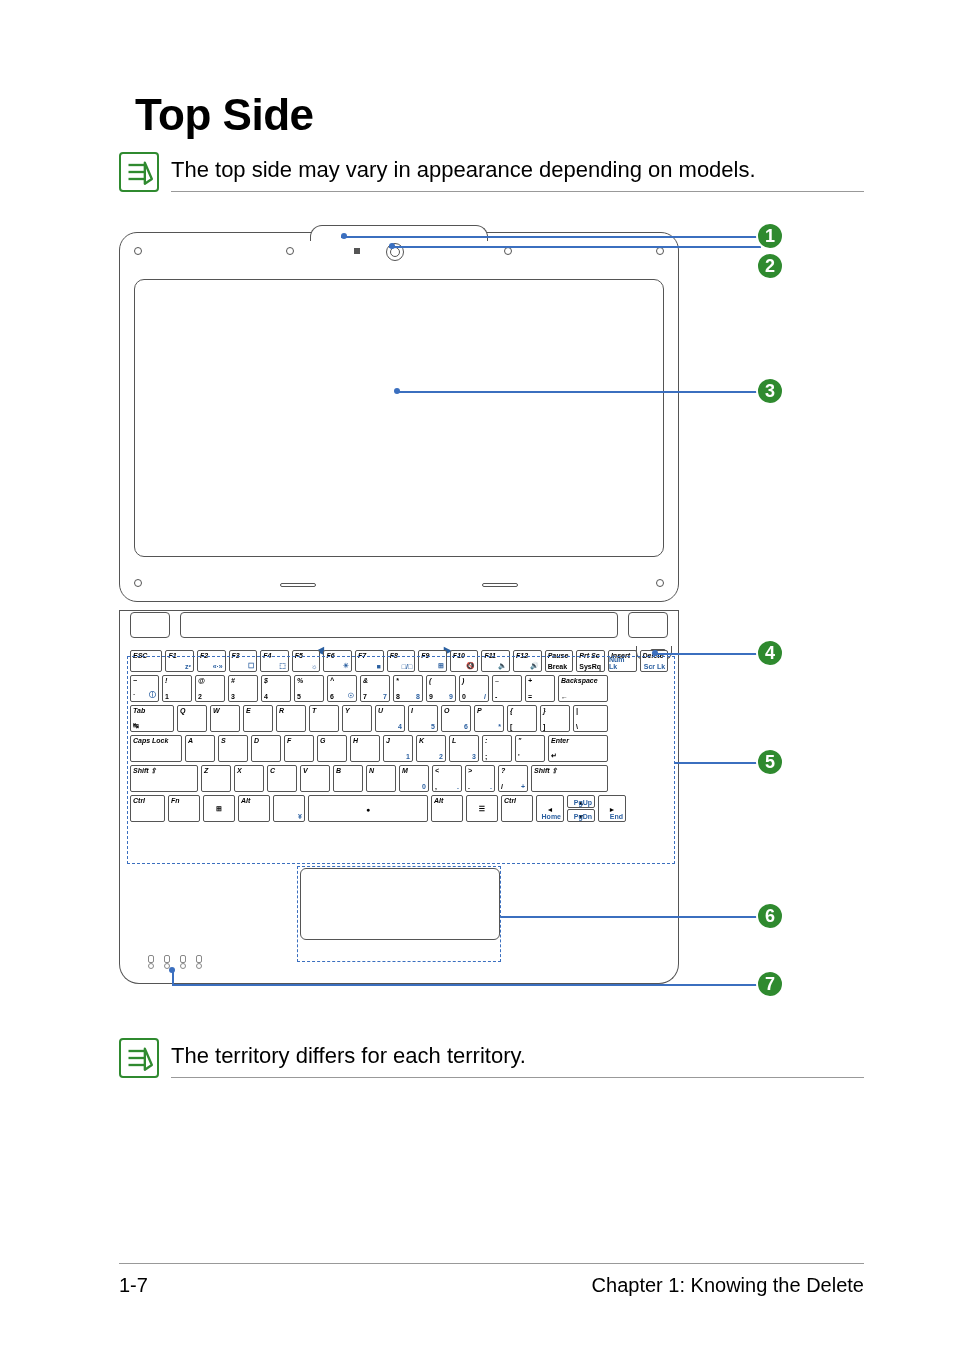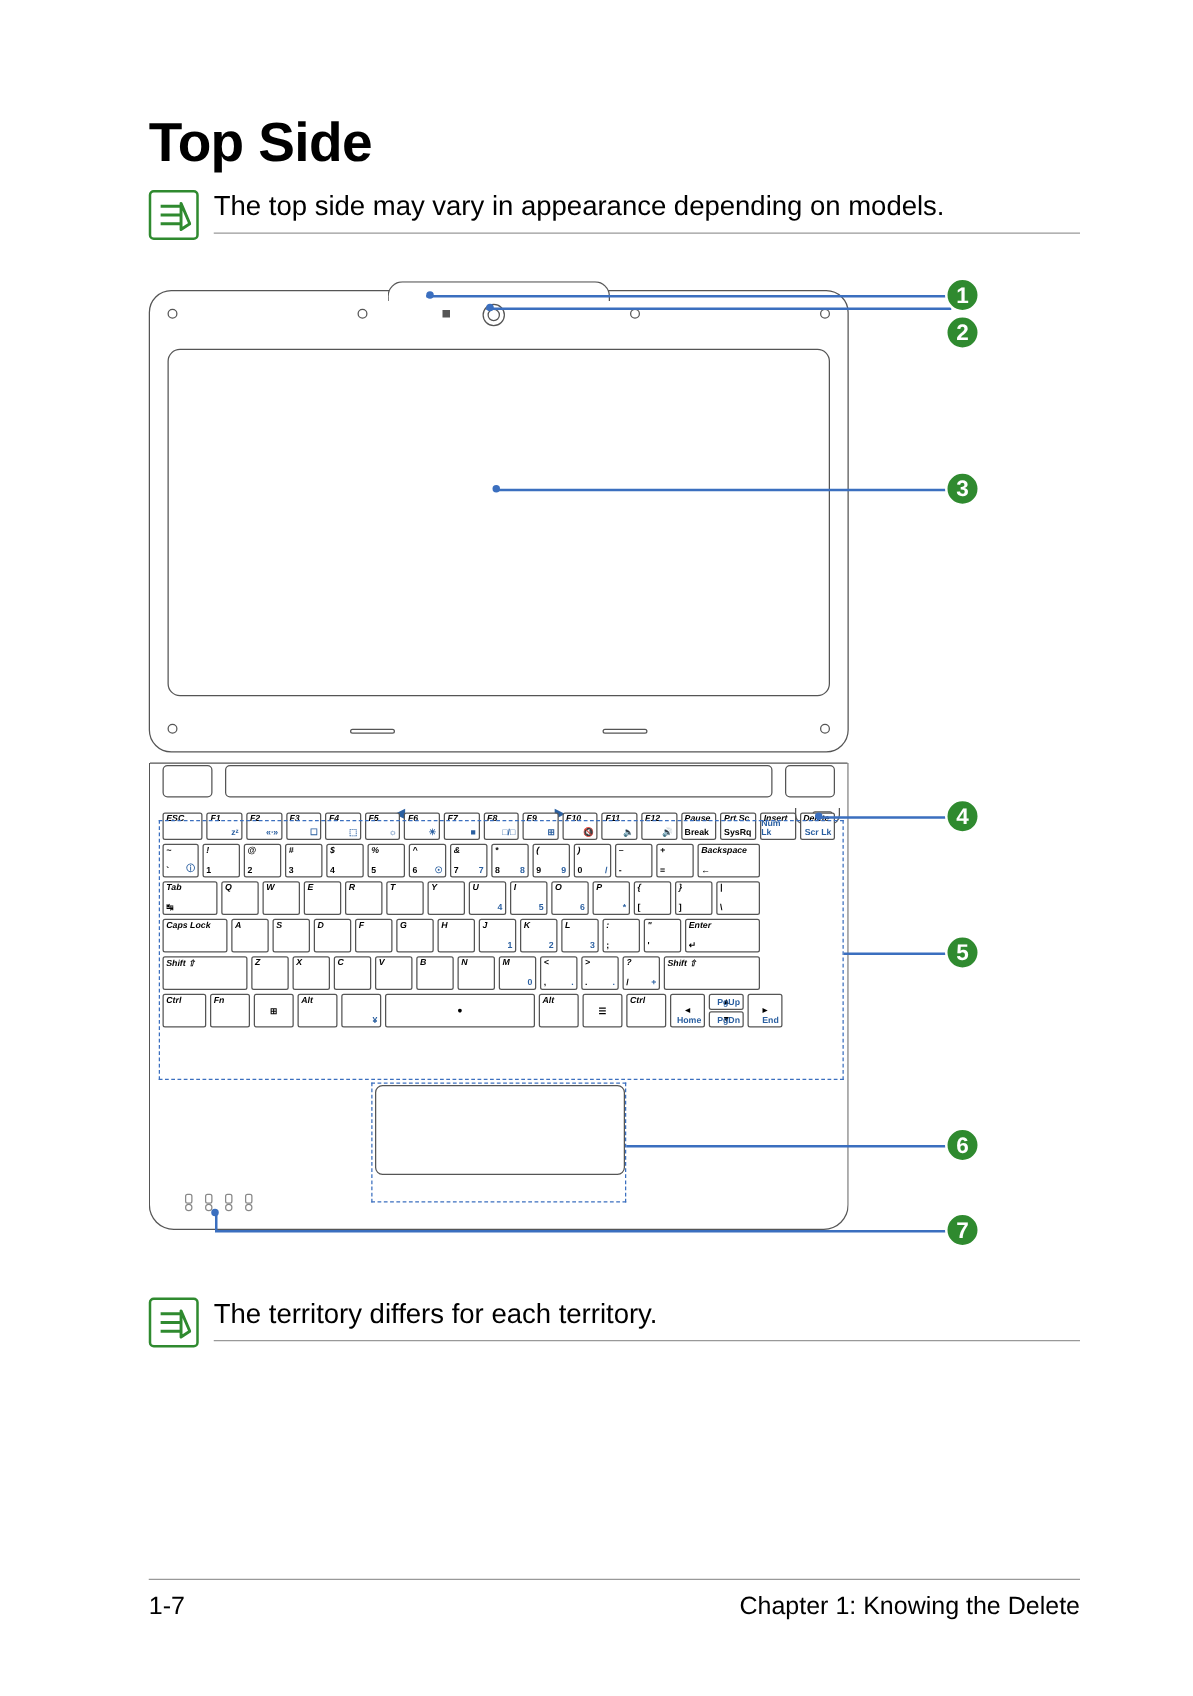--- a/index.html
+++ b/index.html
@@ -14,31 +14,31 @@
     position: relative;
   }
   .page {
     padding: 90px 90px 60px 119px;
     position: relative;
     height: 100%;
   }
   h1 {
     font-size: 44px;
     font-weight: 700;
-    margin: 0 0 8px 0;
+    margin: 0 0 8px 16px;
     letter-spacing: -0.5px;
   }
   .intro {
     font-size: 22px;
     line-height: 1.35;
     margin: 0 0 18px 0;
   }
   .note-row {
     display: flex;
-    align-items: flex-start;
+    align-items: flex-end;
     gap: 12px;
     margin: 10px 0 24px 0;
   }
   .note-icon {
     width: 40px;
     height: 40px;
     border: 2px solid #2f8a2f;
     border-radius: 4px;
     flex: 0 0 40px;
     margin-top: 2px;

